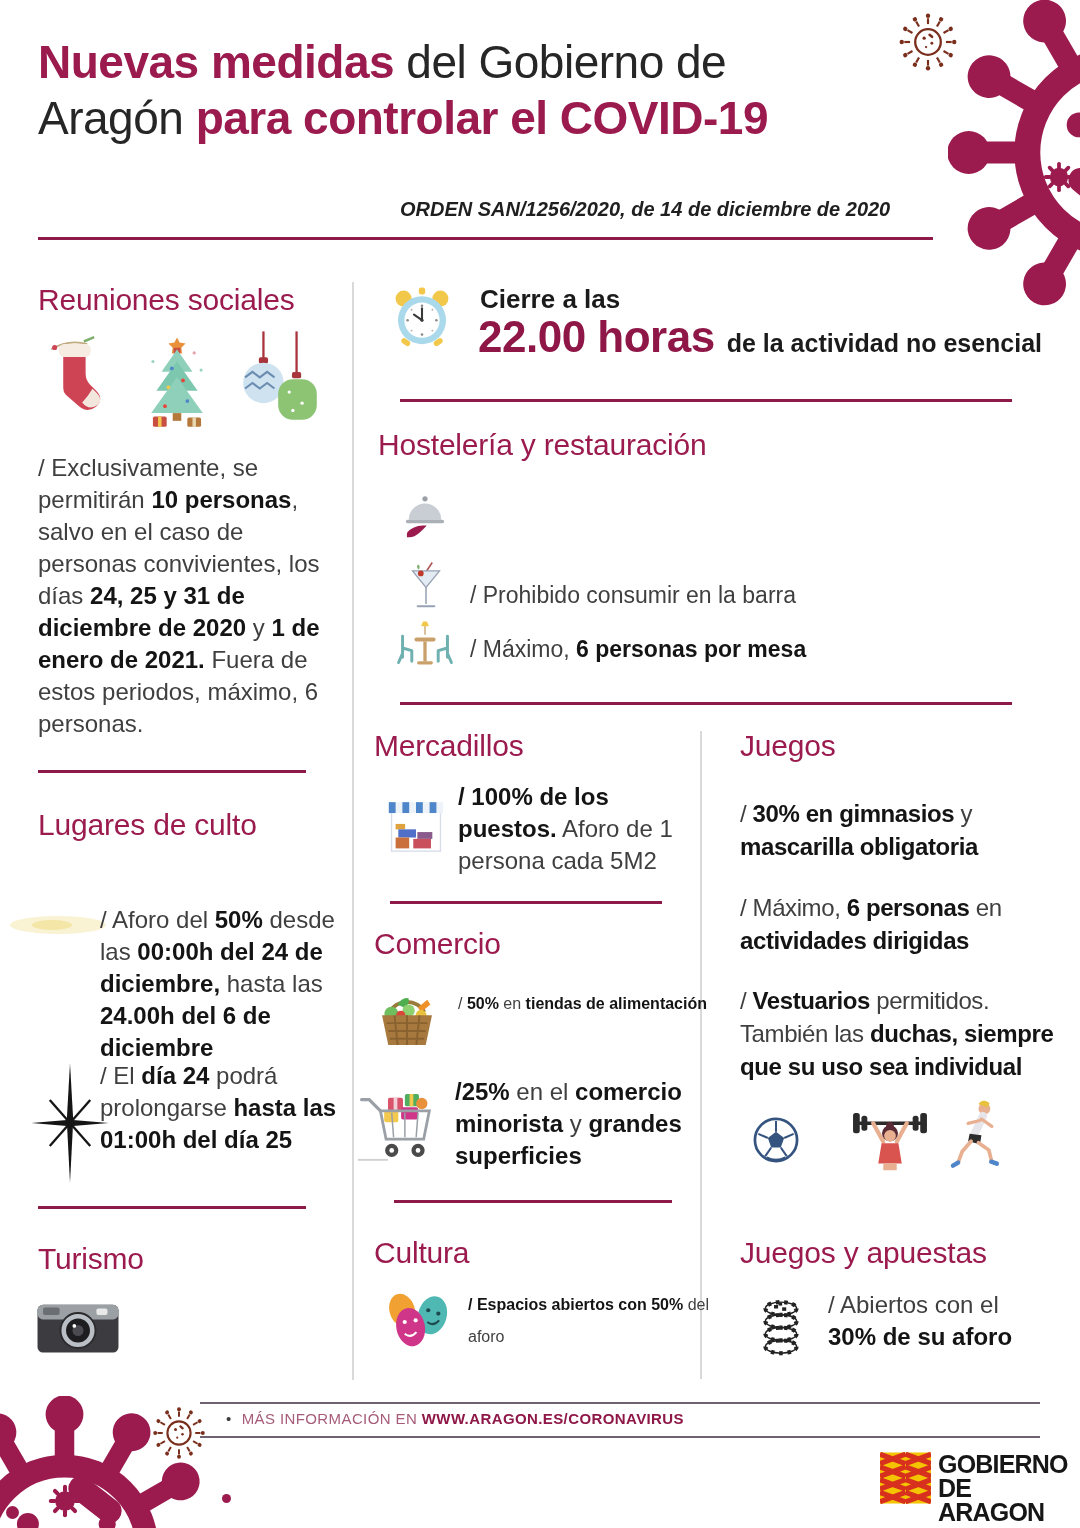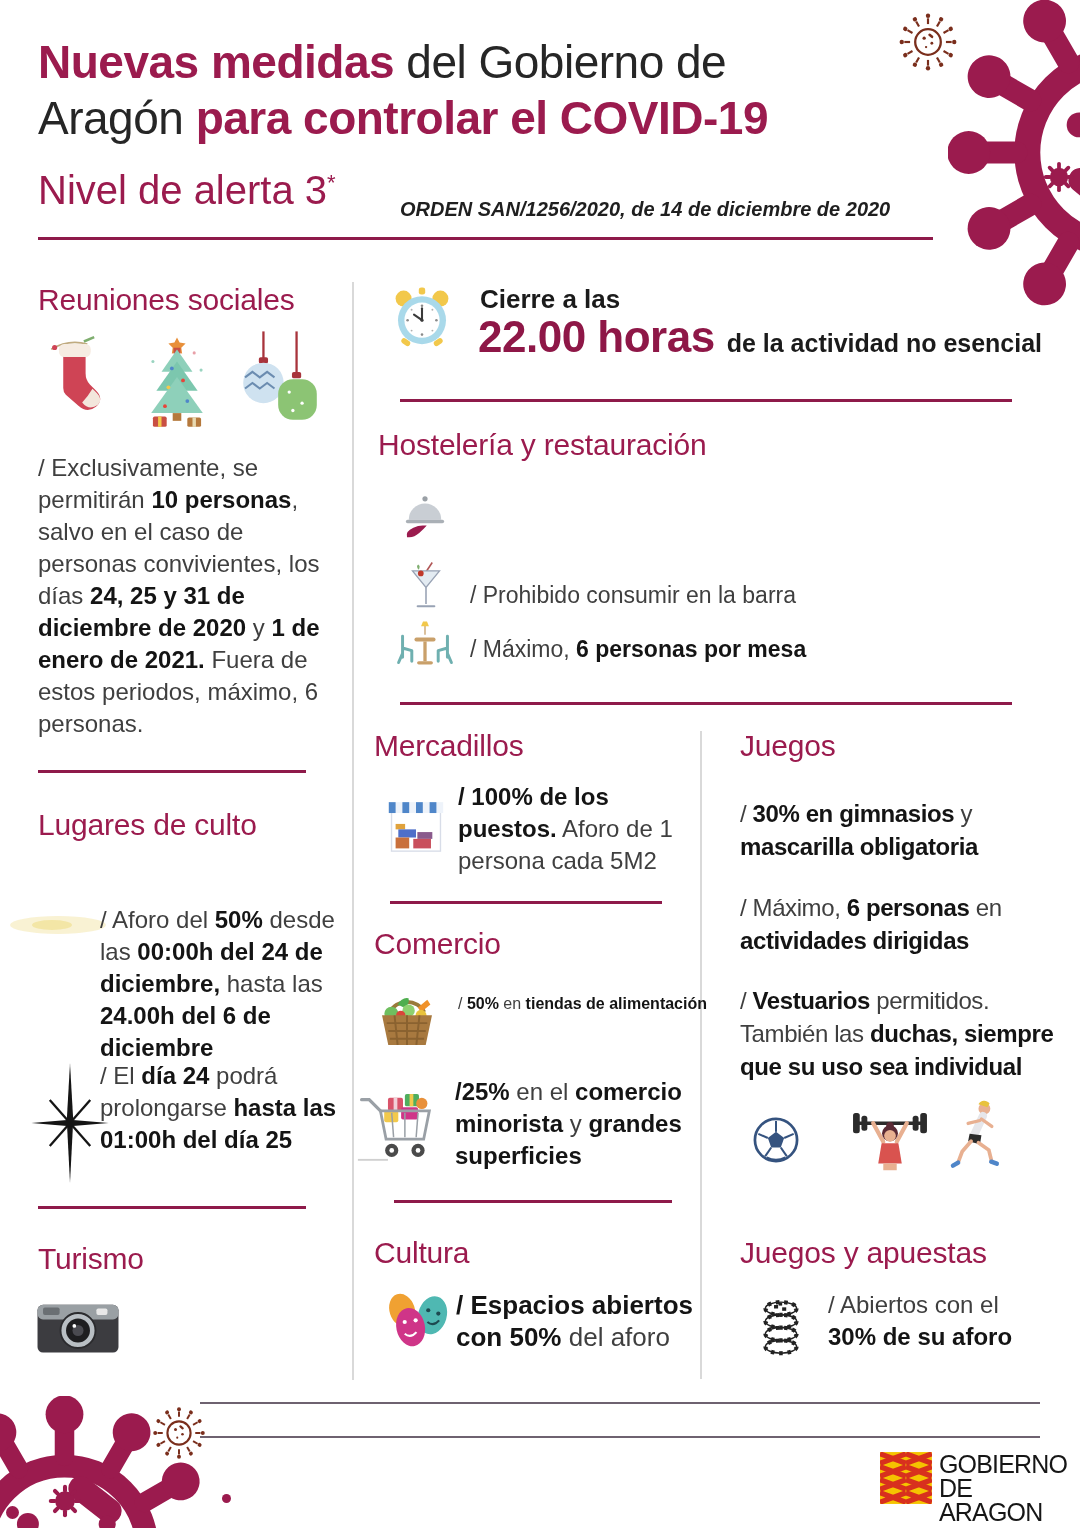--- a/index.html
+++ b/index.html
@@ -74,21 +74,21 @@
   #t-comercio{left:374px;top:927px}
   #ic-basket{left:368px;top:980px;width:78px;height:80px}
   #p-com1{left:458px;top:988px;width:255px;font-size:16px;line-height:32px}
   #ic-cart{left:356px;top:1078px;width:94px;height:96px}
   #p-com2{left:455px;top:1076px;width:260px;font-size:24px;line-height:32px}
   #hr-com{left:394px;top:1200px;width:278px;height:2.5px}
 
   
   #t-cultura{left:374px;top:1236px}
   #ic-masks{left:376px;top:1280px;width:86px;height:84px}
-  #p-cult{left:456px;top:1289px;width:245px;font-size:26px;line-height:32px}
+  #p-cult{left:468px;top:1289px;width:245px;font-size:16px;line-height:32px}
 
   
   #t-deporte{left:740px;top:729px}
   #p-dep1{left:740px;top:797px;width:330px;font-size:24px;line-height:33px;letter-spacing:-0.4px}
   #p-dep2{left:740px;top:891px;width:330px;font-size:24px;line-height:33px;letter-spacing:-0.4px}
   #p-dep3{left:740px;top:984px;width:330px;font-size:24px;line-height:33px;letter-spacing:-0.4px}
   #ic-ball{left:742px;top:1106px;width:68px;height:68px}
   #ic-weights{left:846px;top:1098px;width:88px;height:84px}
   #ic-runner{left:940px;top:1094px;width:74px;height:90px}
 
@@ -98,21 +98,21 @@
   #p-jue{left:828px;top:1289px;width:230px;font-size:24px;line-height:32px}
 
   
   #f-hr1{left:200px;top:1402px;width:840px;height:2px;background:#6e6270}
   #f-hr2{left:200px;top:1436px;width:840px;height:2px;background:#6e6270}
   #f-text{position:absolute;left:226px;top:1410px;font-size:15px;letter-spacing:.4px;color:#a65c79}
   #f-text .dot{color:#3c3c3c;margin-right:10px}
   #f-text .lnk{color:#8e1747;font-weight:700}
   #logo{position:absolute;left:880px;top:1452px;display:flex;align-items:flex-start}
   #logo .shield{width:52px;height:52px;display:block}
-  #logo .ltext{margin-left:7px;font-size:25px;font-weight:400;line-height:.96;color:#161616;letter-spacing:-0.8px}
+  #logo .ltext{margin-left:7px;font-size:25px;font-weight:700;line-height:.96;color:#161616;letter-spacing:-0.8px}
   #virus-bl{left:-88px;top:1396px;width:305px;height:305px;color:#9b1b4e}
   #virus-ball-bl{left:36px;top:1472px;width:58px;height:58px;color:#9b1b4e}
   #virus-small-bl{left:150px;top:1404px;width:58px;height:58px;color:#7a2e1c}
   .bdot{position:absolute;border-radius:50%;background:#9b1b4e}
   #bdot1{left:6px;top:1506px;width:13px;height:13px}
   #bdot2{left:222px;top:1494px;width:9px;height:9px}
 </style>
 </head>
 <body>
 
@@ -176,21 +176,20 @@
           <rect x="46.5" y="22" width="7" height="14" rx="3.5" transform="rotate(135 50 50)"></rect>
         <rect x="46.5" y="22" width="7" height="14" rx="3.5" transform="rotate(180 50 50)"></rect>
           <rect x="46.5" y="22" width="7" height="14" rx="3.5" transform="rotate(225 50 50)"></rect>
         <rect x="46.5" y="22" width="7" height="14" rx="3.5" transform="rotate(270 50 50)"></rect>
           <rect x="46.5" y="22" width="7" height="14" rx="3.5" transform="rotate(315 50 50)"></rect>
       </g>
     </defs>
   </svg>
 
   <h1 id="title"><span class="acc">Nuevas medidas</span><span> del Gobierno de</span><br><span>Aragón </span><span class="acc">para controlar el COVID-19</span></h1>
-  <div id="alert"><span>Nivel de alerta 3</span><sup>*</sup></div>
   <div id="order">ORDEN SAN/1256/2020, de 14 de diciembre de 2020</div>
   <div id="hr-header" class="hr"></div>
   <span class="ic" id="virus-small-tr">
       <svg viewBox="0 0 100 100">
         <use href="#viruso"></use>
       </svg>
     </span>
   <span class="ic" id="virus-tr">
       <svg viewBox="0 0 100 100">
         <use href="#virus"></use>
@@ -527,20 +526,21 @@
         <rect x="38" y="34" width="7" height="6"></rect>
           <rect x="52" y="38" width="7" height="6"></rect>
           <rect x="46" y="30" width="6" height="5"></rect>
       </g>
     </svg>
   </span>
   <p class="runs" id="p-jue"><span>/ Abiertos con el
 </span><span class="b">30% de su aforo</span></p>
 
   <div id="f-hr1" class="hr"></div>
+  <div id="f-text"><span class="dot">•</span><span>MÁS INFORMACIÓN EN </span><span class="lnk">WWW.ARAGON.ES/CORONAVIRUS</span></div>
   <div id="f-hr2" class="hr"></div>
 
   <span class="ic" id="virus-bl">
       <svg viewBox="0 0 100 100">
         <use href="#virus"></use>
       </svg>
     </span>
   <span class="ic" id="virus-ball-bl">
       <svg viewBox="0 0 100 100">
         <use href="#virusball"></use>

